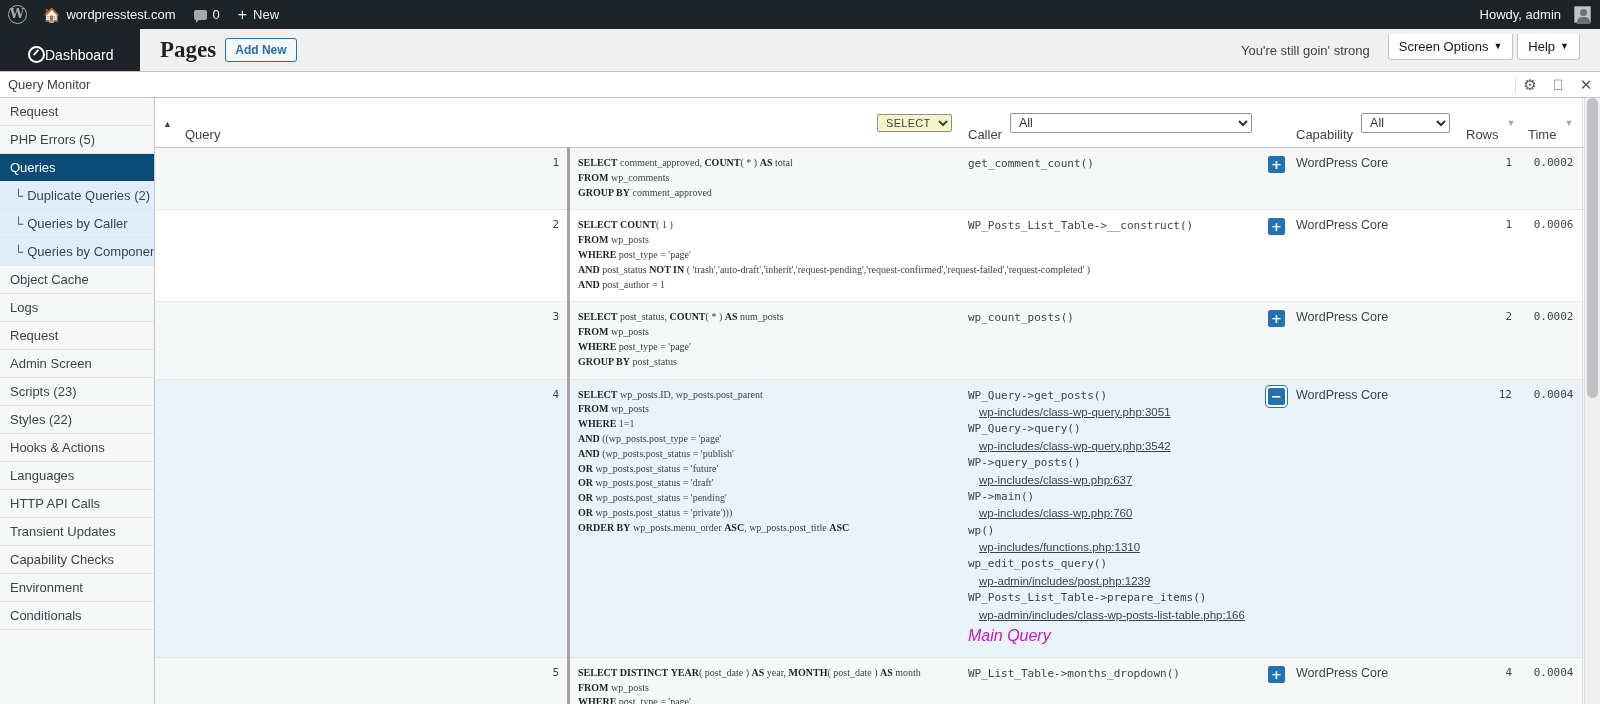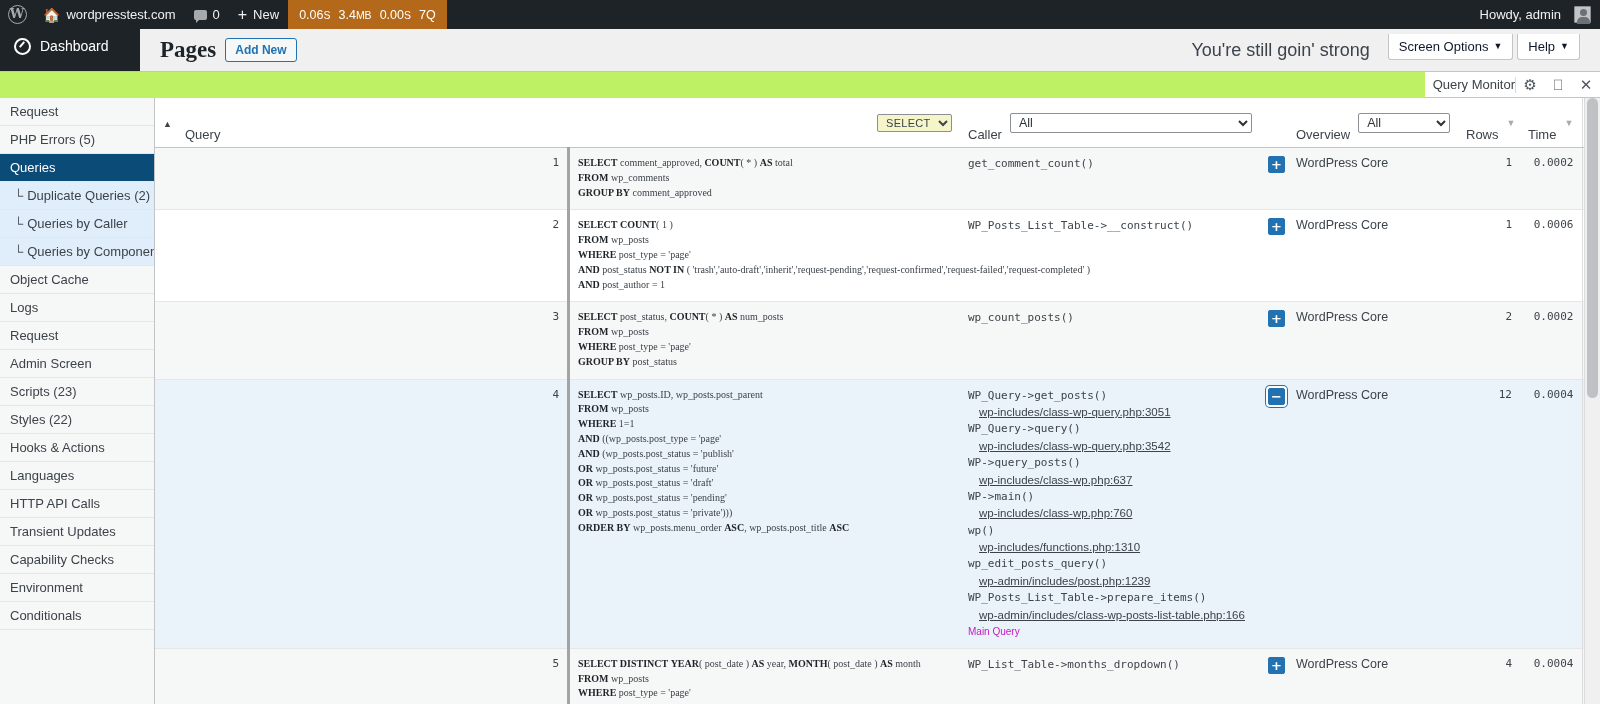--- a/index.html
+++ b/index.html
@@ -60,22 +60,22 @@
     content:""; position:absolute; left:2px; top:10px; width:13px; height:7px;
     border-radius:5px 5px 0 0; background:#6d7175;
   }
 
   
   .adminmenu {
     position: absolute; top: 29px; left: 0; width: 140px; height: 53px;
     background: #1d2327;
   }
   .adminmenu .item {
-    display: flex; align-items: center; gap: 9px;
-    height: 34px; padding: 0 14px; color: #fff; font-size: 14px;
+    display: flex; align-items: flex-end; gap: 0;
+    height: 34px; padding: 0 28px; color: #fff; font-size: 14px;
   }
   .dash-ico {
     width: 17px; height: 17px; border-radius: 50%;
     border: 2px solid #fff; position: relative; flex: none;
   }
   .dash-ico::after {
     content: ""; position: absolute; left: 5px; top: 1px;
     width: 2px; height: 7px; background: #fff; transform: rotate(40deg);
   }
 
@@ -89,34 +89,34 @@
     font-family: "Liberation Serif", serif;
     font-size: 23px; font-weight: bold; color: #1d2327;
     padding-right: 9px;
   }
   .add-new-btn {
     border: 1px solid #2271b1; color: #2271b1; background: #f6f7f7;
     border-radius: 3px; font-size: 12px; padding: 3px 9px; line-height: 1.4;
     font-weight: 600; cursor: pointer;
   }
   .heading-right { margin-left: auto; display: flex; align-items: center; gap: 0; }
-  .goin-strong { font-size: 18px; color: #3c434a; padding-right: 18px; }
+  .goin-strong { font-size: 13px; color: #3c434a; padding-right: 18px; }
   .so-btn {
     background: #fff; border: 1px solid #c3c4c7; border-top: none;
     border-radius: 0 0 3px 3px; font-size: 13px; color: #0f172a;
     padding: 5px 10px; margin-top: -6px; cursor: pointer;
   }
   .so-btn + .so-btn { margin-left: 4px; }
   .caret { font-size: 9px; padding-left: 5px; vertical-align: 2px; }
 
   
   .qm-panel {
     position: absolute; top: 71px; left: 0; width: 1600px; height: 633px;
     background: #bef264; border-top: 1px solid #c3c4c7;
-    display: flex; flex-direction: column; align-items: flex-end;
+    display: flex; flex-direction: column;
   }
   .qm-titlebar {
     height: 26px; background: #fff; border-bottom: 1px solid #c3c4c7;
     display: flex; align-items: center; padding: 0 0 0 8px; flex: none;
   }
   .qm-title { font-size: 13px; color: #3c434a; }
   .qm-ctrls { margin-left: auto; display: flex; align-items: center; }
   .qm-ctrls .ico {
     width: 28px; height: 25px; display: flex; align-items: center;
     justify-content: center; color: #50575e; font-size: 15px; cursor: pointer;
@@ -208,21 +208,21 @@
   }
   td.sql b { color: #1d2327; font-weight: bold; }
   td.caller {
     font-family: "DejaVu Sans Mono", monospace; font-size: 11px;
     line-height: 1.5; color: #3c434a; white-space: nowrap; margin-left: 8px;
   }
   .stack-file {
     font-family: "Liberation Sans", sans-serif; font-size: 11.5px;
     color: #3c434a; padding-left: 11px; display: block; text-decoration: underline;
   }
-  .main-query { color: #c21bc2; font-family: "Liberation Sans", sans-serif; font-size: 10px; }
+  .main-query { color: #c21bc2; font-family: "Liberation Sans", sans-serif; font-size: 16px; font-style: italic; }
   td.toggle-cell { padding: 8px 0 0 0; text-align: center; }
   .toggle-btn {
     display: inline-block; width: 17px; height: 17px; line-height: 15px;
     text-align: center; background: #2271b1; color: #fff;
     border: 1px solid #2271b1; border-radius: 2px;
     font-size: 13px; font-family: "DejaVu Sans", sans-serif;
     cursor: pointer; font-weight: bold;
   }
   .toggle-btn.open {
     background: #2271b1; box-shadow: 0 0 0 2px #fff, 0 0 0 3px #2271b1;
@@ -260,26 +260,20 @@
       <span class="home-icon">🏠</span>
       <span>wordpresstest.com</span>
     </div>
     <div class="ab-item">
       <span class="bubble"></span>
       <span>0</span>
     </div>
     <div class="ab-item">
       <span class="plus-ico">+</span>
       <span>New</span>
-    </div>
-    <div class="qm-stats">
-      <span><span>0.06</span><span class="unit">S</span></span>
-      <span><span>3.4</span><span class="unit">MB</span></span>
-      <span><span>0.00</span><span class="unit">S</span></span>
-      <span>7Q</span>
     </div>
     <div class="ab-right">
       <div class="ab-item">
         <span>Howdy, admin</span>
         <span class="avatar-sq"></span>
       </div>
     </div>
   </div>
 
   <div class="adminmenu">
@@ -351,21 +345,21 @@
               </th>
               <th class="col-caller">
                 <div class="th-inner">
                   <span class="label">Caller</span>
                   <span class="th-filter"><select class="plain-select"><option>All</option></select></span>
                 </div>
               </th>
               <th class="col-toggle"></th>
               <th class="col-comp">
                 <div class="th-inner">
-                  <span class="label">Overview</span>
+                  <span class="label">Capability</span>
                   <span class="th-filter"><select class="plain-select"><option>All</option></select></span>
                 </div>
               </th>
               <th class="col-rows">
                 <div class="th-inner" style="justify-content:space-between">
                   <span class="label">Rows</span>
                   <span class="sort-arrow dim">▼</span>
                 </div>
               </th>
               <th class="col-time">

